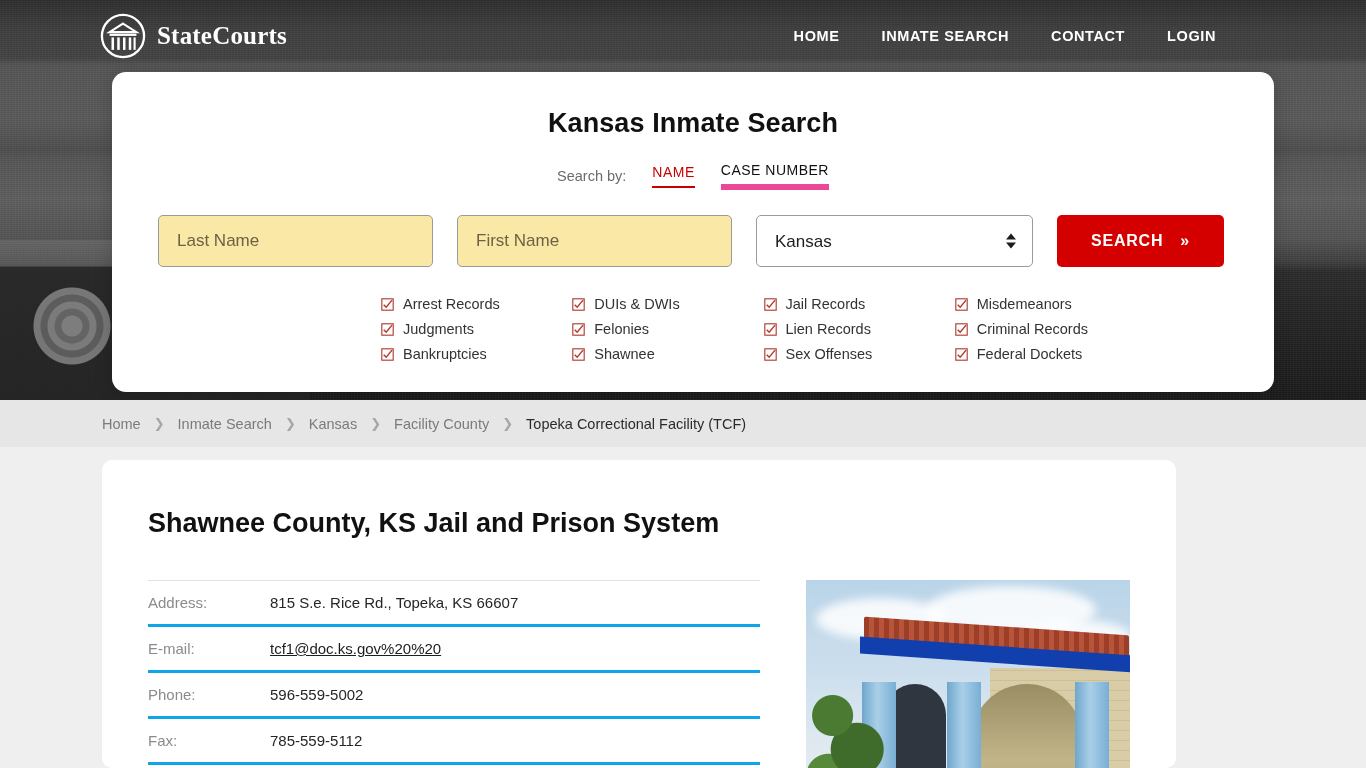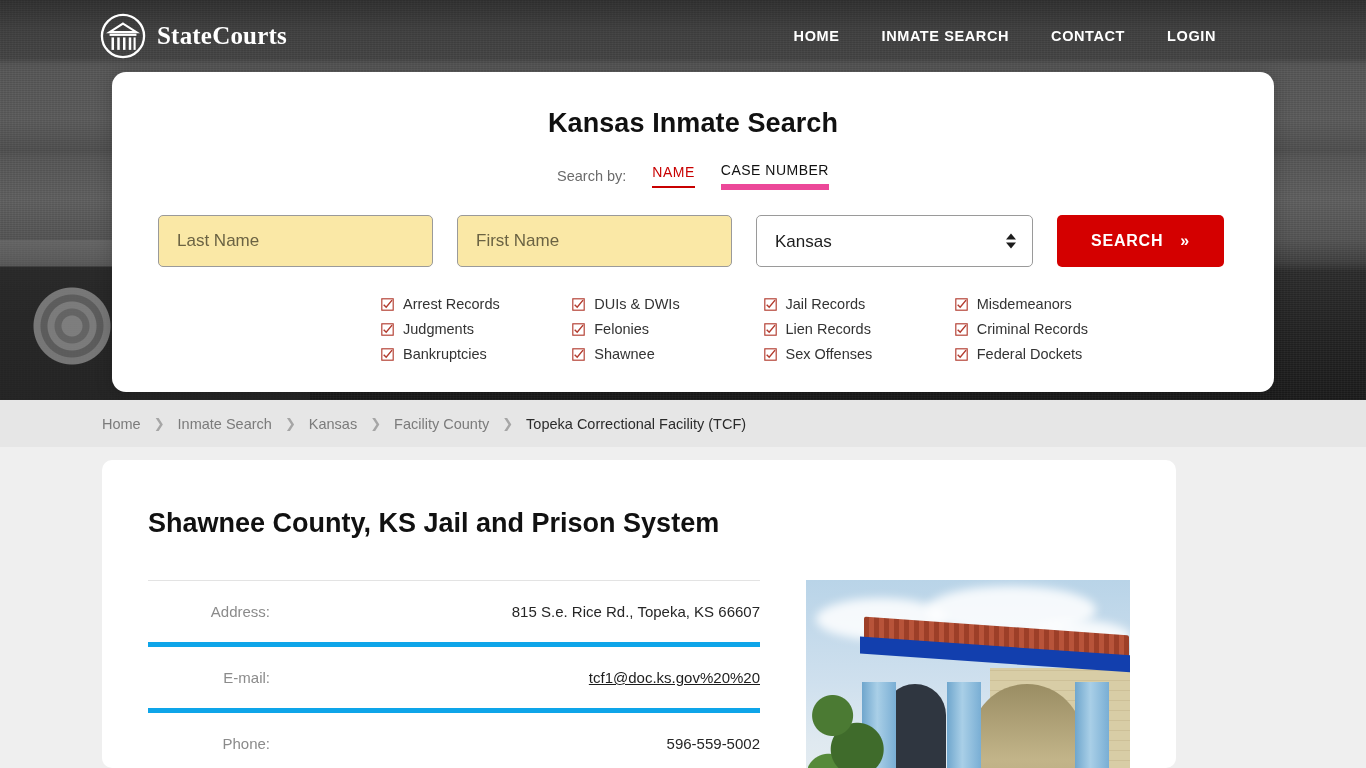--- a/index.html
+++ b/index.html
@@ -176,24 +176,23 @@
     width:1074px; height:308px;
     background:#fff; border-radius:10px;
     padding: 48px 46px 0;
   }
   .page-title {
     font-size:27px; font-weight:700; color:#111; letter-spacing:0;
   }
   .body-row { display:flex; margin-top:41px; gap:46px; }
   .info-table { width:702px; border-collapse:collapse; }
   .info-table td {
-    padding:22px 0; font-size:15px;
-    border-bottom:5px solid #0ea5e9;
+    padding:13px 0; font-size:15px;
+    border-bottom:3px solid #0ea5e9;
     vertical-align:middle;
-    text-align:right;
   }
   .info-table tr:first-child td { border-top:1px solid #e3e3e3; }
   .info-table td.lbl { width:122px; color:#8b8b8b; }
   .info-table td.val { color:#262626; }
   .info-table td.val a { color:#1d1d1d; }
 
   
   .photo {
     width:324px; height:230px; flex:none;
     position:relative; overflow:hidden;

